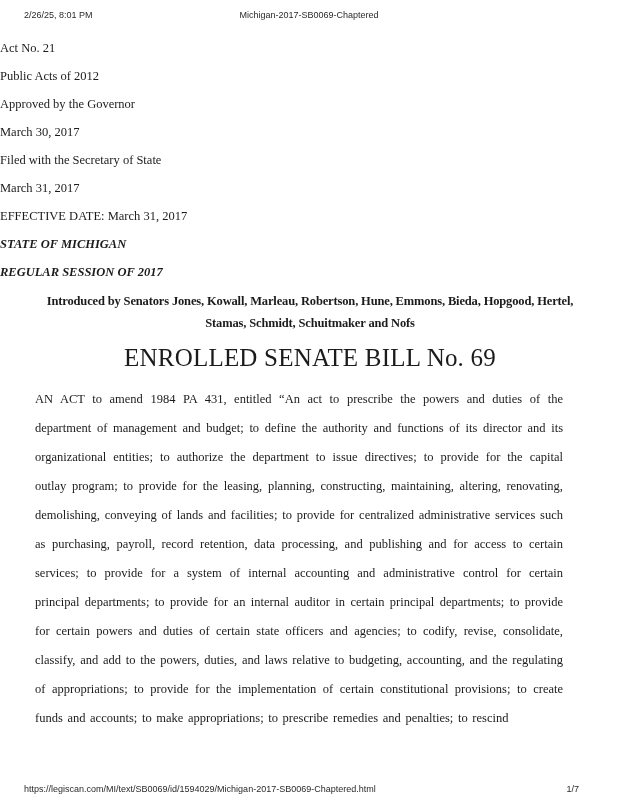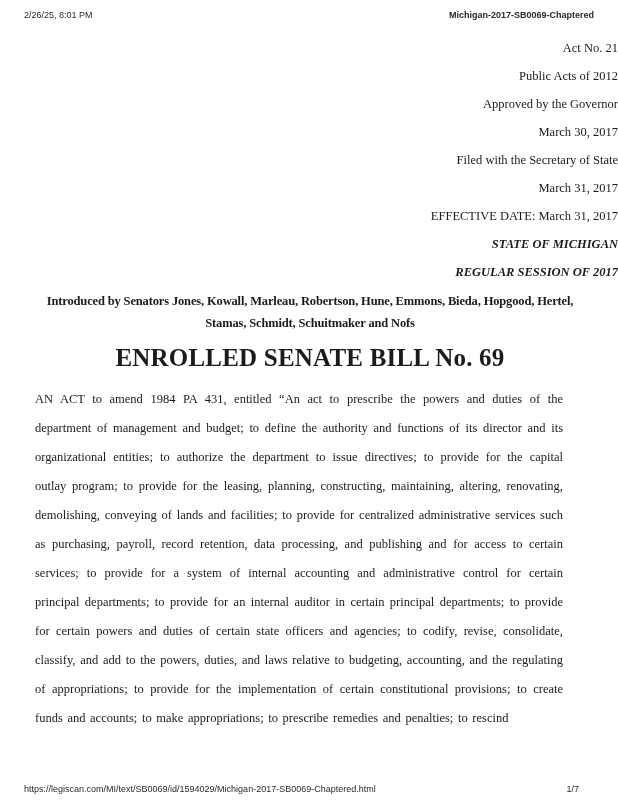--- a/index.html
+++ b/index.html
@@ -26,45 +26,45 @@
     font-family: "Liberation Sans", sans-serif;
     font-size: 9px;
     color: #2a2a2a;
   }
   .print-header { top: 10px; }
   .print-footer { bottom: 16px; }
   .print-header .edge-left,
   .print-footer .edge-left { position: absolute; left: 0; top: 0; white-space: nowrap; }
   .print-header .centered {
     position: absolute; left: 0; right: 0; top: 0;
-    text-align: right; white-space: nowrap; font-weight: bold;
+    text-align: center; white-space: nowrap;
   }
   .print-footer .edge-right { position: absolute; right: 15px; top: 0; white-space: nowrap; }
   
-  .front-matter { text-align: right; }
+  .front-matter { text-align: left; }
   .fm-line {
     font-size: 12.5px;
     line-height: 28px;
     white-space: nowrap;
   }
   .fm-line.bold { font-weight: bold; font-style: italic; }
   
   .introduced {
     margin: 4px 30px 0 32px;
     font-size: 12.5px;
     font-weight: bold;
     line-height: 22px;
     letter-spacing: -0.15px;
     text-align: center;
   }
   
   .bill-title {
     margin: 5px 0 0 2px;
     font-size: 25px;
-    font-weight: bold;
+    font-weight: normal;
     line-height: 37px;
     text-align: center;
     letter-spacing: 0.2px;
   }
   
   .body-text {
     margin: 9px 55px 0 35px;
     font-size: 12.5px;
     line-height: 29px;
     text-align: justify;

